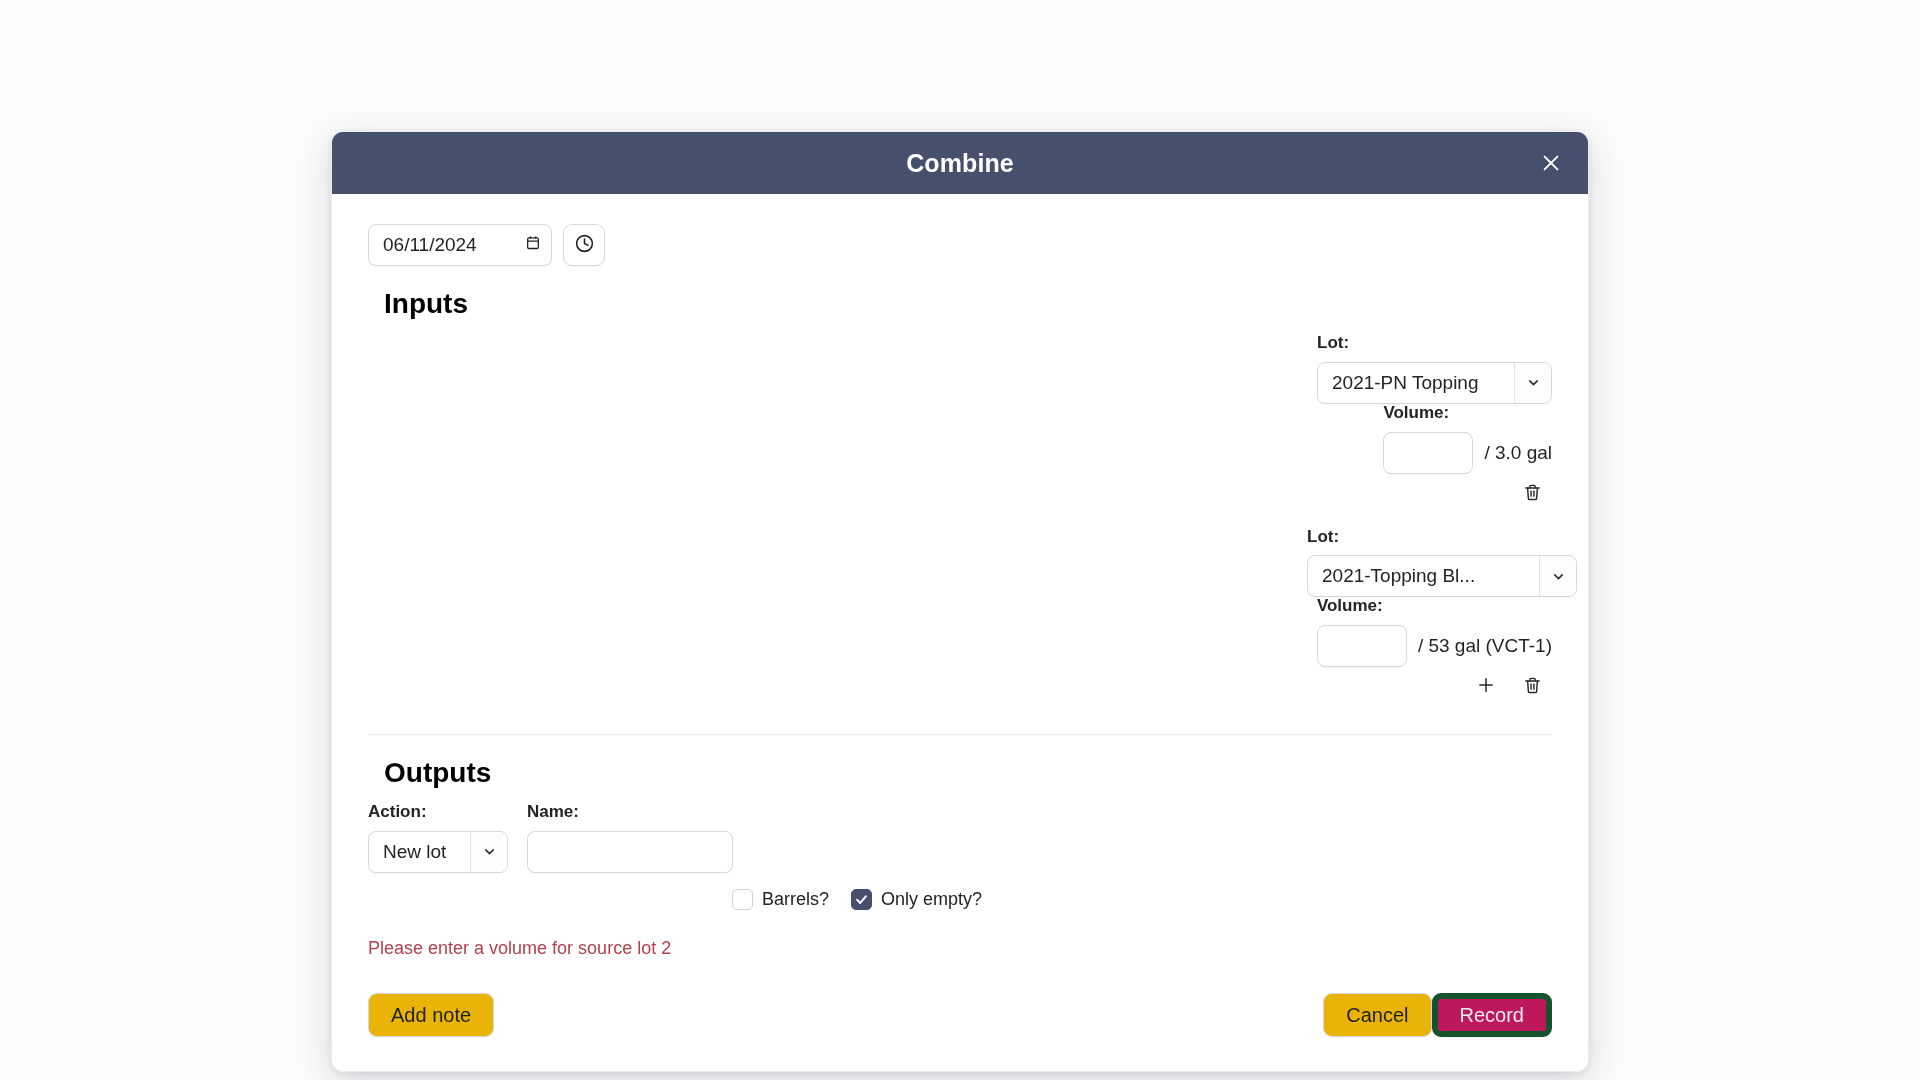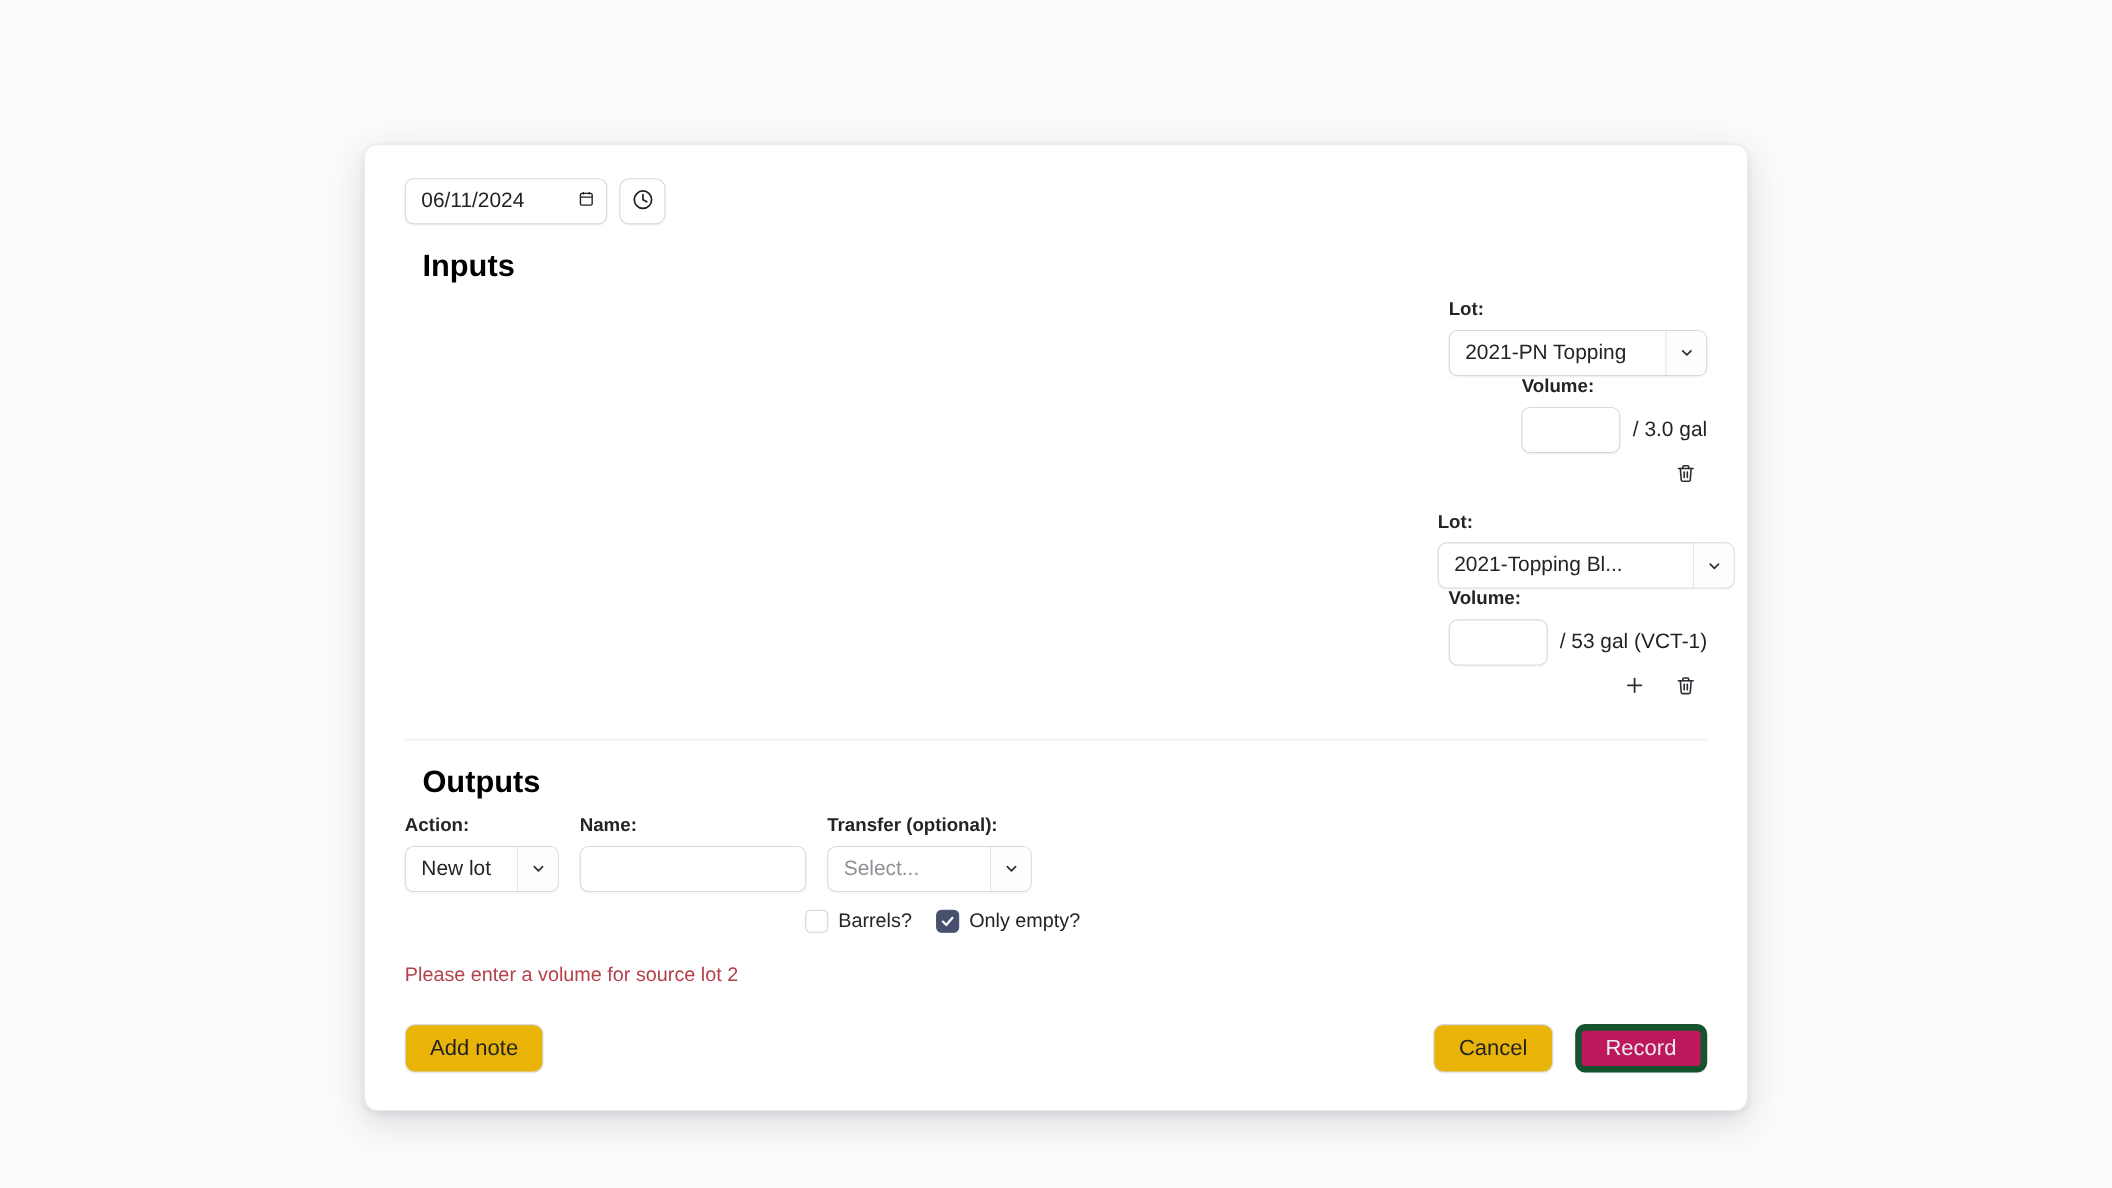--- a/index.html
+++ b/index.html
@@ -211,29 +211,40 @@
     background: #eab308;
     color: #1f2124;
     box-shadow: 0 1px 1px rgba(0,0,0,0.03);
   }
   .btn-disabled {
     background: #be185d;
     border: 6px solid #14532d;
     color: #e9ecef;
     cursor: default;
   }
-  .footer-right { display: flex; gap: 20px; align-items: center; }
+  .footer-right { display: flex; gap: 0; align-items: center; }
 </style>
 </head>
 <body>
 
 <div class="page">
 
   <div class="modal">
 
+    <div class="modal-header">
+      <div class="modal-title">Combine</div>
+      <button class="close-btn">
+        <span>
+          <svg width="22" height="22" viewBox="0 0 24 24" fill="none" stroke="#ffffff" stroke-width="2.1" stroke-linecap="round">
+            <line x1="5" y1="5" x2="19" y2="19"></line>
+            <line x1="19" y1="5" x2="5" y2="19"></line>
+          </svg>
+        </span>
+      </button>
+    </div>
 
     <div class="modal-body">
 
       <div class="date-row">
         <div class="ctrl date-input">
           <span class="dval">06/11/2024</span>
           <span>
             <svg width="16" height="17" viewBox="0 0 24 24" fill="none" stroke="#1f2124" stroke-width="1.9">
               <rect x="4" y="5" width="16" height="16" rx="2"></rect>
               <line x1="4" y1="10" x2="20" y2="10"></line>
@@ -349,31 +360,20 @@
               </svg>
             </span>
           </div>
         </div>
 
         <div class="out-name">
           <div class="field-label">Name:</div>
           <input class="ctrl name-input" type="text" value="" style="">
         </div>
 
-        <div class="out-transfer">
-          <div class="field-label">Transfer (optional):</div>
-          <div class="ctrl sel" style="width:186px;">
-            <span class="sel-text placeholder">Select...</span>
-            <span class="sel-arrow">
-              <svg width="15" height="15" viewBox="0 0 24 24" fill="none" stroke="#30343a" stroke-width="2.6" stroke-linecap="round" stroke-linejoin="round">
-                <polyline points="6,9.5 12,15.5 18,9.5"></polyline>
-              </svg>
-            </span>
-          </div>
-        </div>
       </div>
 
       <div class="checkrow">
         <span class="cbox off"></span>
         <span class="cbox-label">Barrels?</span>
         <span class="cbox on">
           <svg width="15" height="15" viewBox="0 0 24 24" fill="none" stroke="#ffffff" stroke-width="3.2" stroke-linecap="round" stroke-linejoin="round">
             <polyline points="5,12.5 10,17.5 19,7"></polyline>
           </svg>
         </span>

